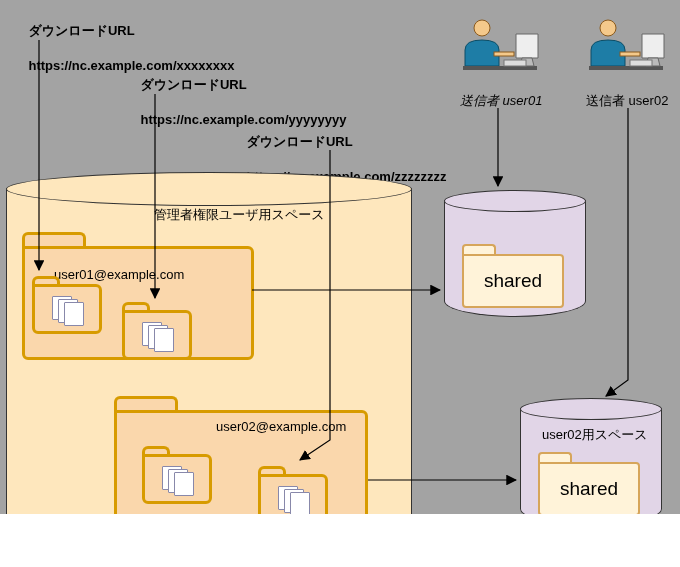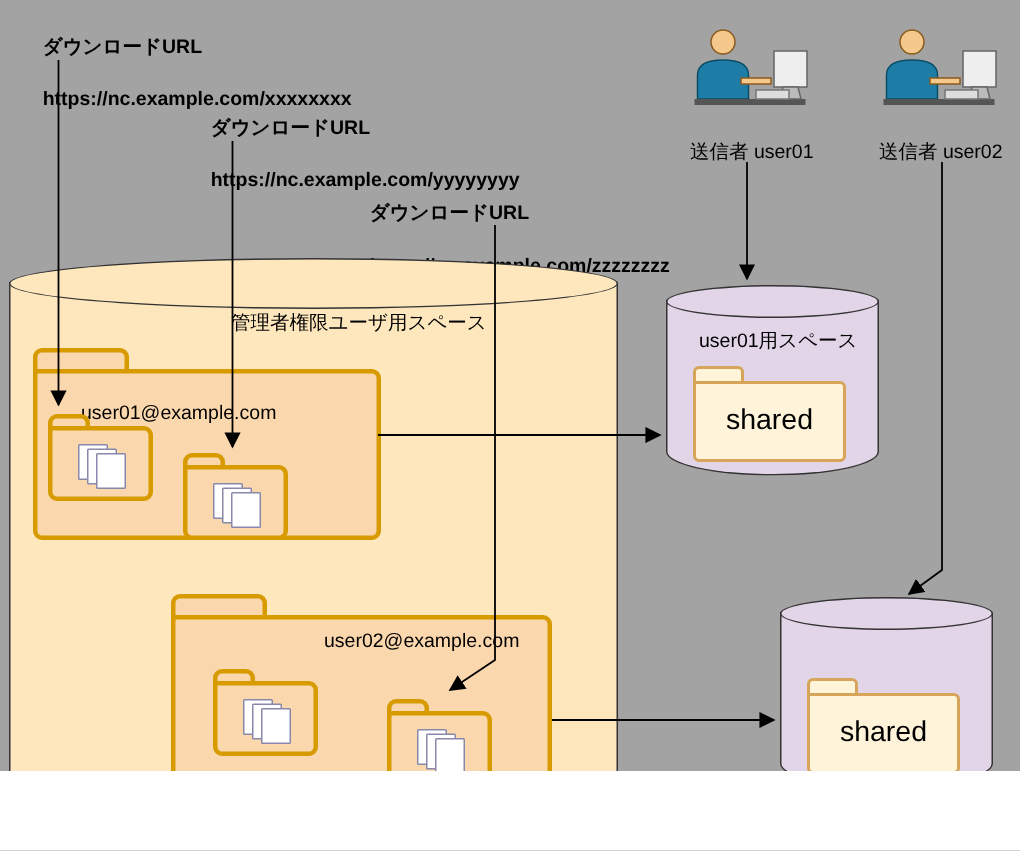--- a/index.html
+++ b/index.html
@@ -41,21 +41,21 @@
     <svg width="80" height="70" viewBox="0 0 80 70">
       <circle cx="22" cy="14" r="8" fill="#f4c98b" stroke="#8a5a1e"></circle>
       <path d="M5 52 L5 36 Q5 26 22 26 Q39 26 39 36 L39 52 Z" fill="#1e7da6" stroke="#0c4d66"></path>
       <rect x="34" y="38" width="20" height="4" fill="#f4c98b" stroke="#8a5a1e"></rect>
       <rect x="3" y="52" width="74" height="4" fill="#555"></rect>
       <path d="M56 20 L78 20 L78 44 L56 44 Z" fill="#eee" stroke="#666"></path>
       <path d="M62 44 L72 44 L74 52 L60 52 Z" fill="#bbb" stroke="#666"></path>
       <rect x="44" y="46" width="22" height="6" fill="#ddd" stroke="#777"></rect>
     </svg>
   </div>
-  <div class="abs lbl" style="left:460px; top:92px;">送信者 user01</div>
+  <div class="abs lbl" style="left:460px; top:92px;font-style:italic;">送信者 user01</div>
 
   <div class="abs" style="left:586px; top:14px; width:80px; height:70px;">
     <svg width="80" height="70" viewBox="0 0 80 70">
       <circle cx="22" cy="14" r="8" fill="#f4c98b" stroke="#8a5a1e"></circle>
       <path d="M5 52 L5 36 Q5 26 22 26 Q39 26 39 36 L39 52 Z" fill="#1e7da6" stroke="#0c4d66"></path>
       <rect x="34" y="38" width="20" height="4" fill="#f4c98b" stroke="#8a5a1e"></rect>
       <rect x="3" y="52" width="74" height="4" fill="#555"></rect>
       <path d="M56 20 L78 20 L78 44 L56 44 Z" fill="#eee" stroke="#666"></path>
       <path d="M62 44 L72 44 L74 52 L60 52 Z" fill="#bbb" stroke="#666"></path>
       <rect x="44" y="46" width="22" height="6" fill="#ddd" stroke="#777"></rect>
@@ -67,26 +67,26 @@
   <div class="abs" style="left:6px; top:172px; width:406px; height:380px;">
     <div class="cylinder-face panel-yellow abs" style="left:0; top:16px; width:404px; height:362px;"></div>
     <div class="cylinder-top panel-yellow abs" style="left:0; top:0; width:404px; height:32px;"></div>
   </div>
   <div class="abs lbl" style="left:154px; top:206px;">管理者権限ユーザ用スペース</div>
 
   <div class="abs" style="left:444px; top:190px; width:142px; height:128px;">
     <div class="cylinder-face panel-purple abs" style="left:0; top:10px; width:140px; height:116px;"></div>
     <div class="cylinder-top panel-purple abs" style="left:0; top:0; width:140px; height:20px;"></div>
   </div>
-  <div class="abs lbl" style="left:466px; top:218px;">user01用スペース</div>
 
   <div class="abs" style="left:520px; top:398px; width:142px; height:128px;">
     <div class="cylinder-face panel-purple abs" style="left:0; top:10px; width:140px; height:116px;"></div>
     <div class="cylinder-top panel-purple abs" style="left:0; top:0; width:140px; height:20px;"></div>
   </div>
+  <div class="abs lbl" style="left:542px; top:426px;">user02用スペース</div>
 
   <div class="abs" style="left:22px; top:232px; width:232px; height:128px;">
     <div class="folder-tab abs" style="left:0; top:0; width:58px; height:16px;"></div>
     <div class="folder-body abs" style="left:0; top:14px; width:226px; height:108px;"></div>
   </div>
   <div class="abs lbl" style="left:54px; top:266px;">user01@example.com</div>
 
   <div class="abs" style="left:32px; top:276px; width:70px; height:56px;">
     <div class="folder-tab abs" style="left:0; top:0; width:22px; height:10px;"></div>
     <div class="folder-body abs" style="left:0; top:8px; width:64px; height:44px;"></div>

